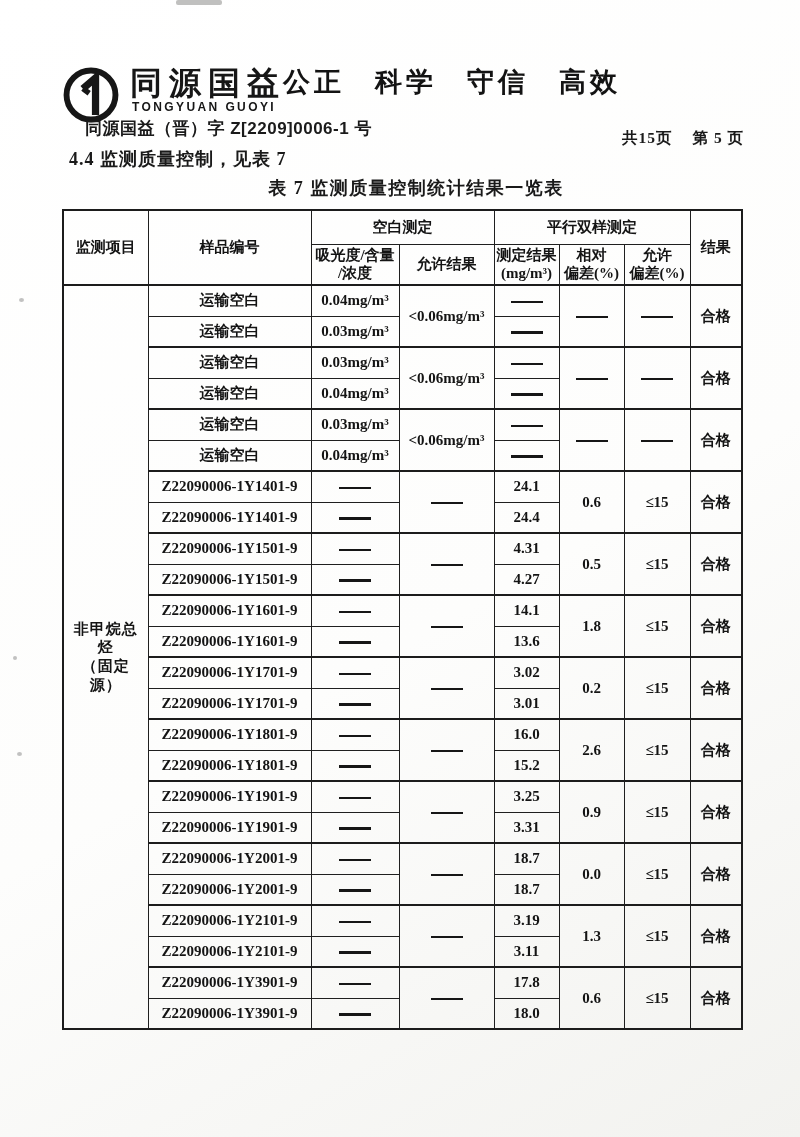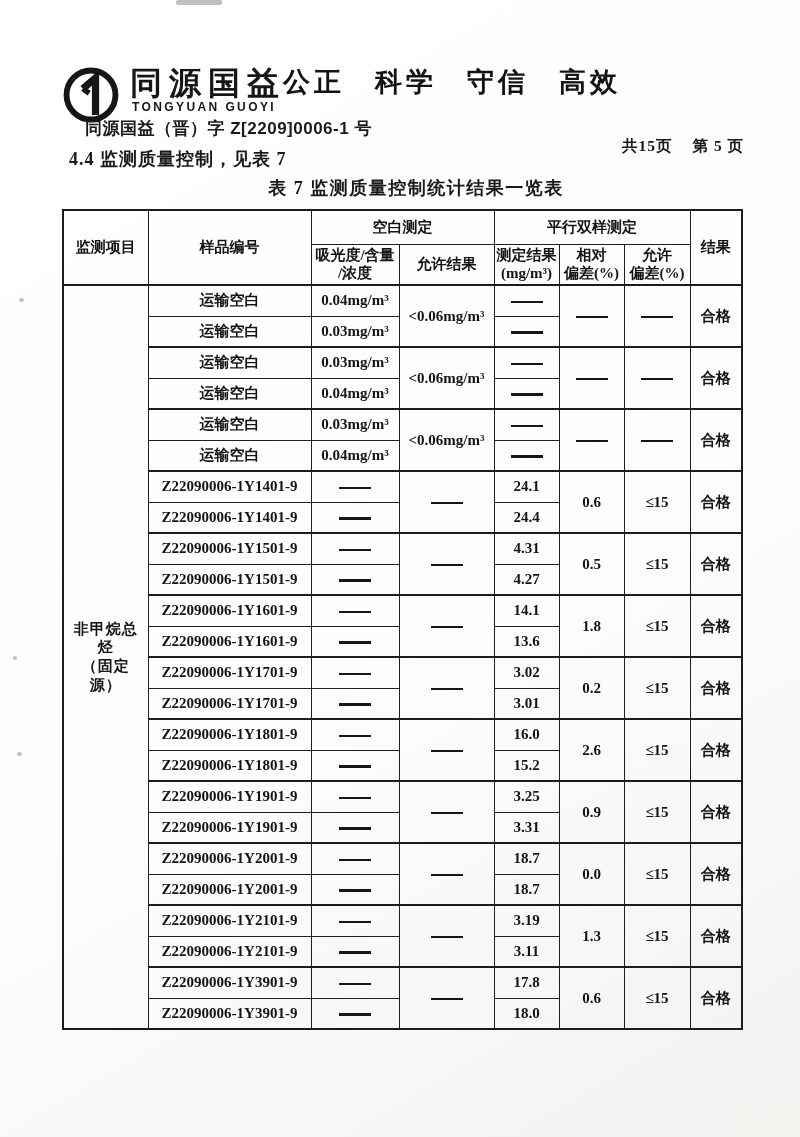--- a/index.html
+++ b/index.html
@@ -29,21 +29,21 @@
     position:absolute; left:283px; top:64px;
     display:flex; gap:30px;
     font-size:27px; font-weight:800; letter-spacing:4px; color:#131313;
   }
   .doc-number {
     position:absolute; left:85px; top:117px;
     font-family:"Liberation Sans","DejaVu Sans",sans-serif;
     font-size:17px; font-weight:700; letter-spacing:0.5px;
   }
   .page-info {
-    position:absolute; right:56px; top:136px;
+    position:absolute; right:56px; top:128px;
     font-size:15.5px; font-weight:600; display:flex; gap:20px; letter-spacing:1px;
   }
   .section-heading {
     position:absolute; left:69px; top:147px;
     font-size:18px; font-weight:600; letter-spacing:1px;text-align:right;
   }
   .table-title {
     position:absolute; left:16px; top:176px; width:100%;
     text-align:center; font-size:18px; font-weight:700; letter-spacing:1.5px;
   }

